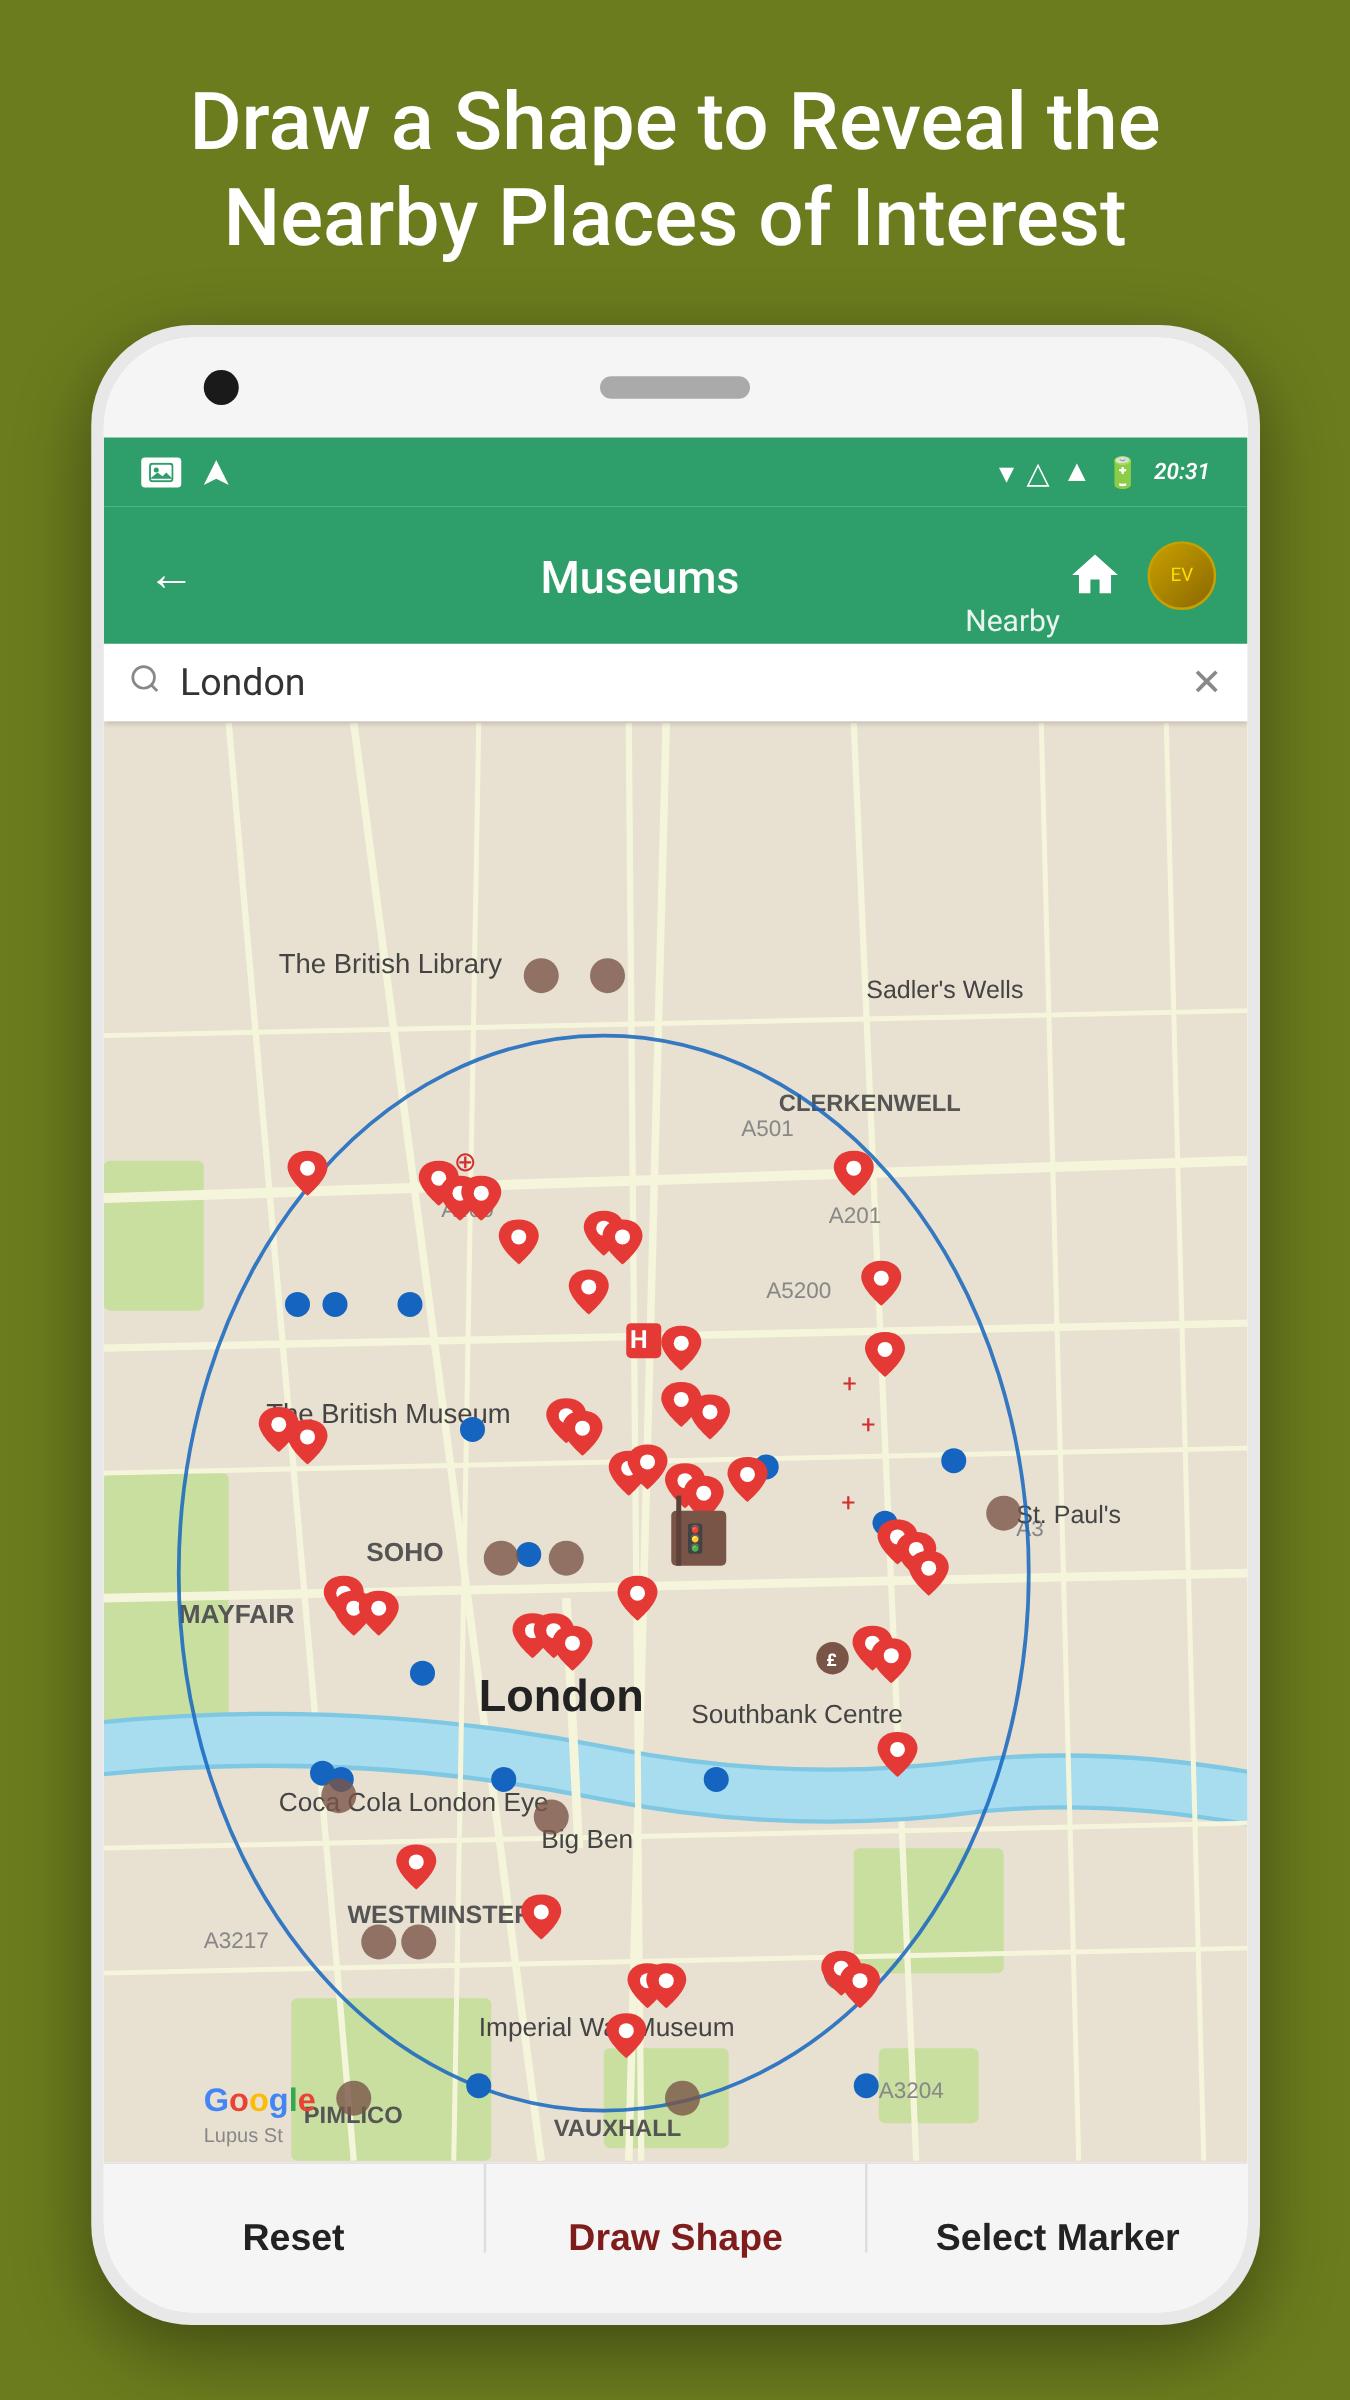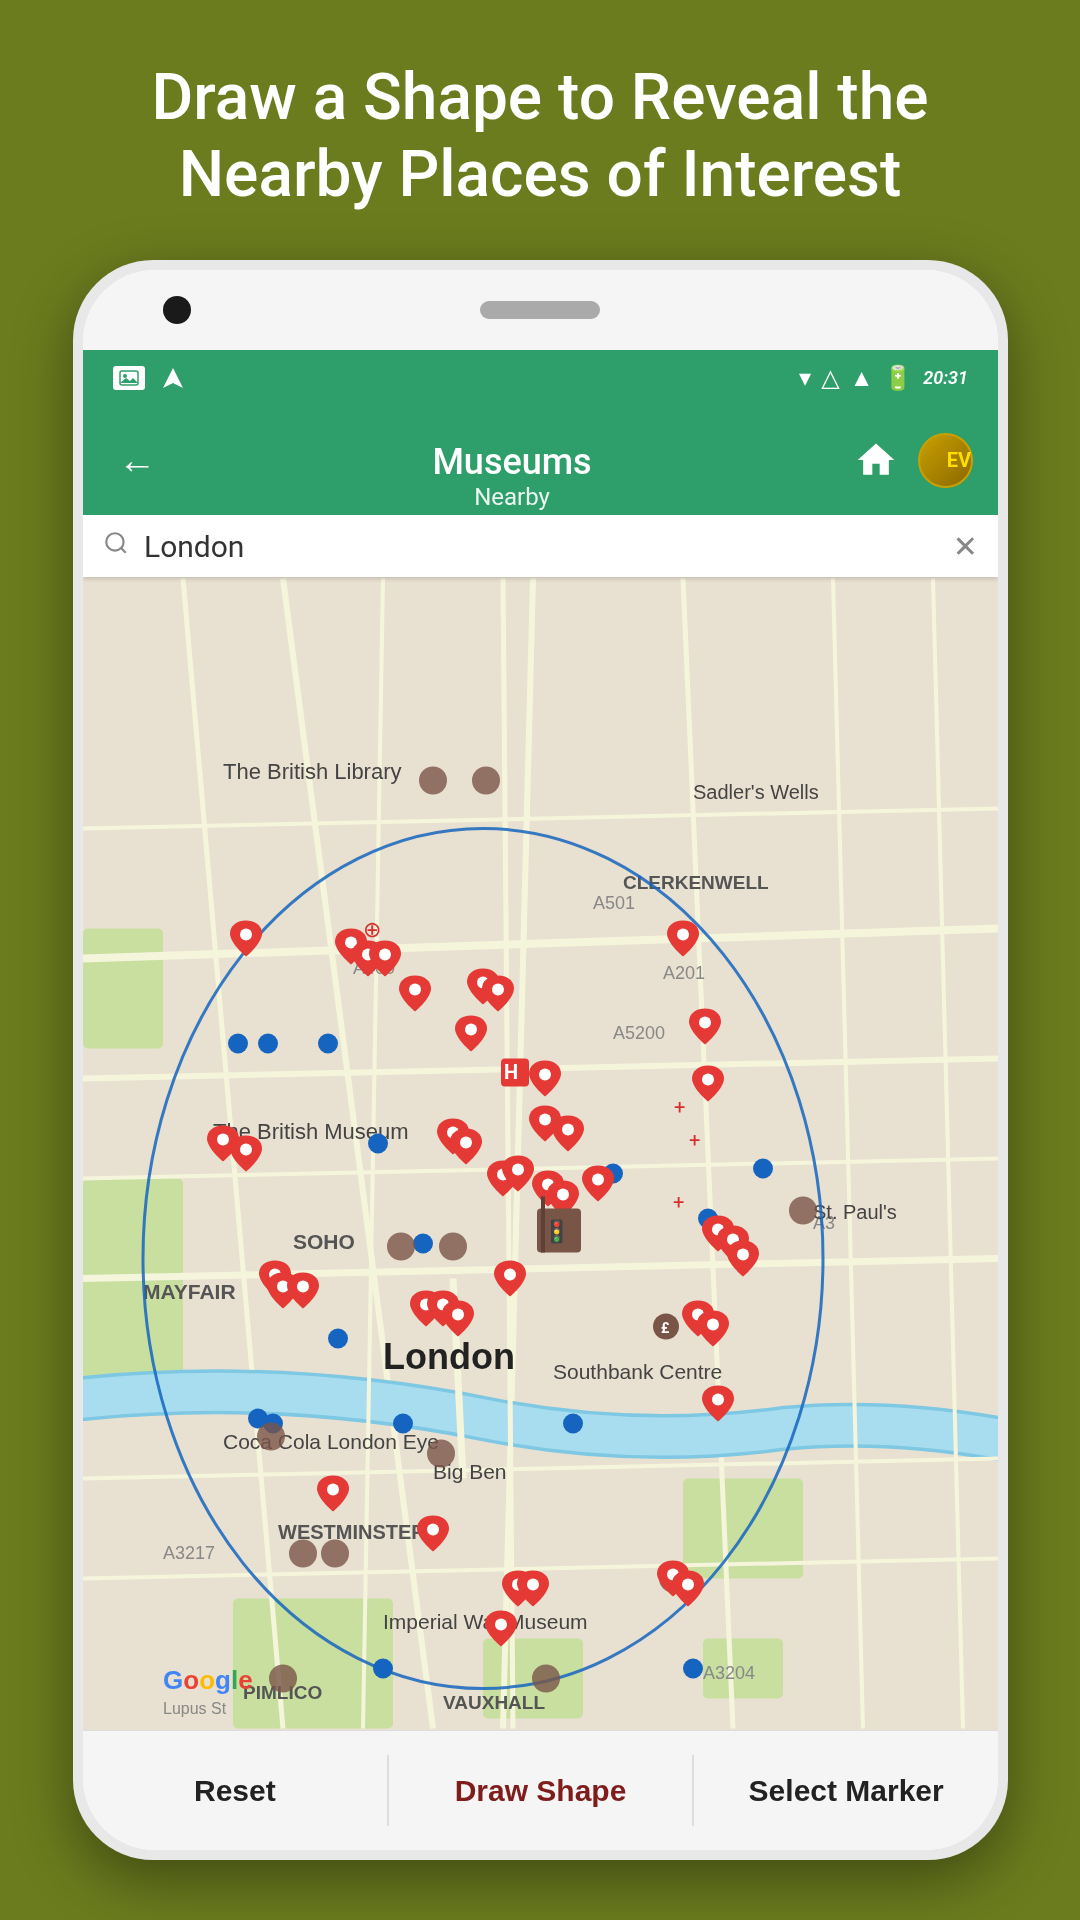--- a/index.html
+++ b/index.html
@@ -157,20 +157,21 @@
     .header-title .title-main {
       font-size: 36px;
       font-weight: 500;
       display: block;
     }
 
     .header-title .title-sub {
       font-size: 24px;
       display: block;
       opacity: 0.9;
+      text-align: right;
     }
 
     .header-actions {
       display: flex;
       gap: 15px;
       align-items: center;
     }
 
     .home-icon-btn {
       width: 55px;
@@ -186,24 +187,24 @@
       height: 44px;
     }
 
     .ev-badge {
       width: 55px;
       height: 55px;
       background: linear-gradient(135deg, #c8a000, #8b6800);
       border-radius: 50%;
       display: flex;
       align-items: center;
-      justify-content: flex-end;
+      justify-content: center;
       color: #ffdd00;
-      font-size: 20px;
-      font-weight: 700;
+      font-size: 15px;
+      font-weight: 400;
       border: 2px solid #c8a000;
     }
 
     
     .search-bar {
       position: absolute;
       top: 245px;
       left: 0;
       right: 0;
       height: 62px;
@@ -251,21 +252,21 @@
 
     
     .bottom-toolbar {
       position: absolute;
       bottom: 0;
       left: 0;
       right: 0;
       height: 120px;
       background: #f5f5f5;
       display: flex;
-      align-items: center;
+      align-items: flex-start;
       border-top: 1px solid #ddd;
       z-index: 10;
     }
 
     .toolbar-btn {
       flex: 1;
       display: flex;
       align-items: center;
       justify-content: center;
       height: 100%;

